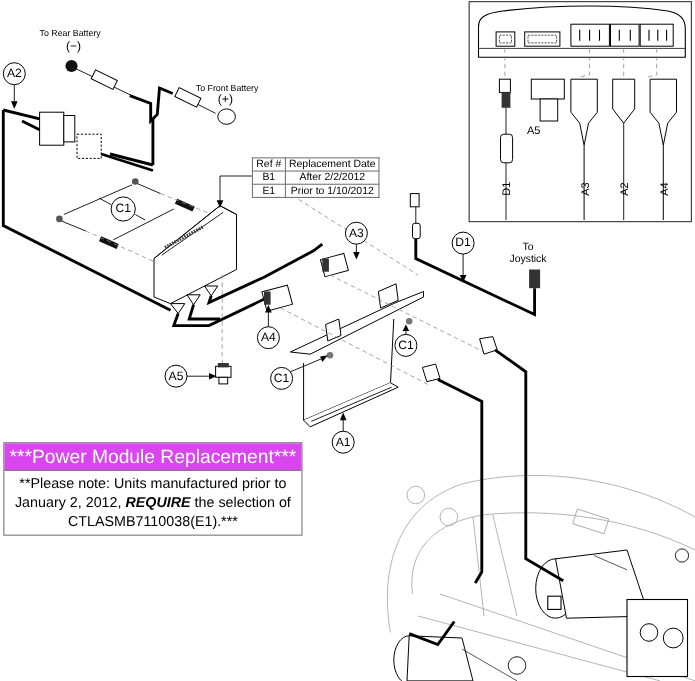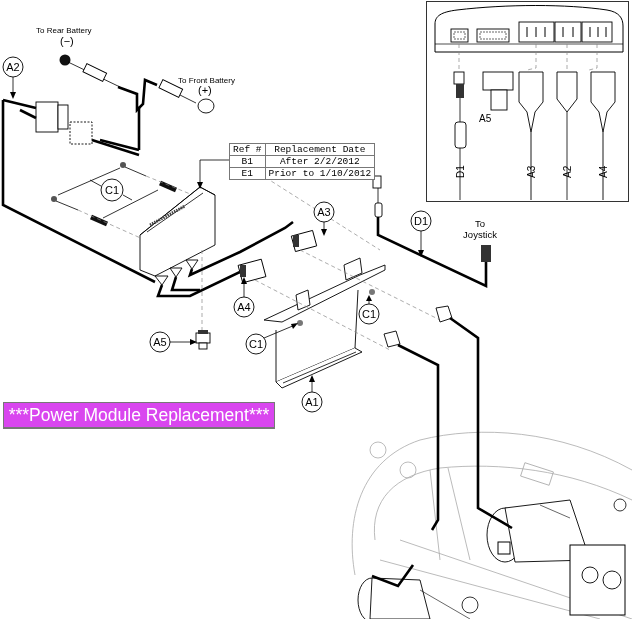--- a/index.html
+++ b/index.html
@@ -13,21 +13,21 @@
     .thin { stroke: #000; stroke-width: 0.8; fill: none; }
     .wire { stroke: #000; stroke-width: 2.6; fill: none; stroke-linejoin: miter; }
     .dash { stroke: #888; stroke-width: 0.7; fill: none; stroke-dasharray: 4 3; }
     .faint { stroke: #aaa; stroke-width: 0.8; fill: none; }
     .part { fill: #fff; stroke: #000; stroke-width: 0.9; }
 
     
     #ref-table { position: absolute; left: 229px; top: 143px; border-collapse: collapse;
                  font-size: 9.5px; background: #fff; }
     #ref-table td, #ref-table th { border: 1px solid #777; padding: 0 3px; height: 11px; line-height: 11px;
-                 font-weight: normal; white-space: nowrap; text-align: center; font-family: Liberation Mono, monospace; }
+                 font-weight: normal; white-space: nowrap; text-align: center; }
 
     
     #notice { position: absolute; left: 3px; top: 402px; width: 270px; border: 1px solid #777; background: #fff; }
     #notice-title { background: #d0202b; color: #fff; font-size: 17.5px; text-align: center; height: 24px; line-height: 24px;
                     border-bottom: 1px solid #777; white-space: nowrap; }
     #notice-body { font-size: 13px; text-align: center; line-height: 17px; padding: 3px 2px 4px; }
     #notice-body b { font-style: italic; }
 
     
     #inset { position: absolute; left: 426px; top: 1px; width: 201px; height: 199px; border: 1.5px solid #333; background: #fff; }
@@ -278,13 +278,14 @@
     <text x="52" y="120" class="lbl" style="font-size:10px">A5</text>
     <text x="0" y="0" class="lbl" style="font-size:10px" transform="translate(37 176) rotate(-90)">D1</text>
     <text x="0" y="0" class="lbl" style="font-size:10px" transform="translate(108 176) rotate(-90)">A3</text>
     <text x="0" y="0" class="lbl" style="font-size:10px" transform="translate(144 176) rotate(-90)">A2</text>
     <text x="0" y="0" class="lbl" style="font-size:10px" transform="translate(180 176) rotate(-90)">A4</text>
   </svg>
 </div>
 
 <div id="notice">
   <div id="notice-title" style="background: #d946ef;">***Power Module Replacement***</div>
+  <div id="notice-body"><span>**Please note: Units manufactured prior to January 2, 2012, </span><b>REQUIRE</b><span> the selection of CTLASMB7110038(E1).***</span></div>
 </div>
 
 </body></html>

